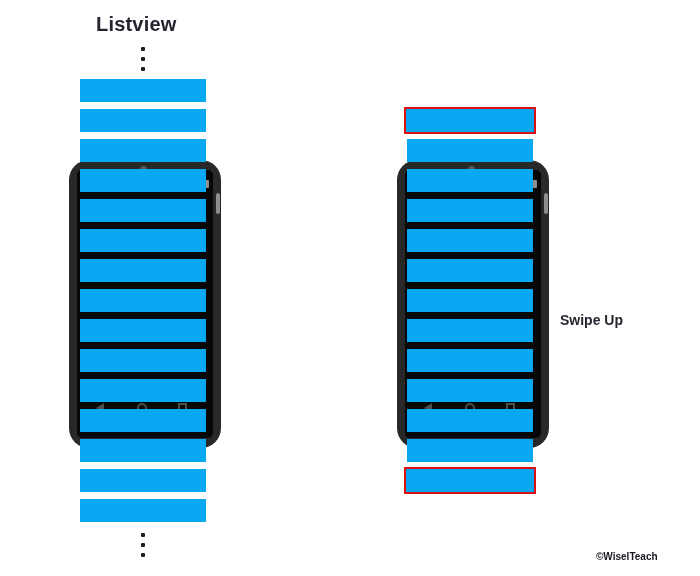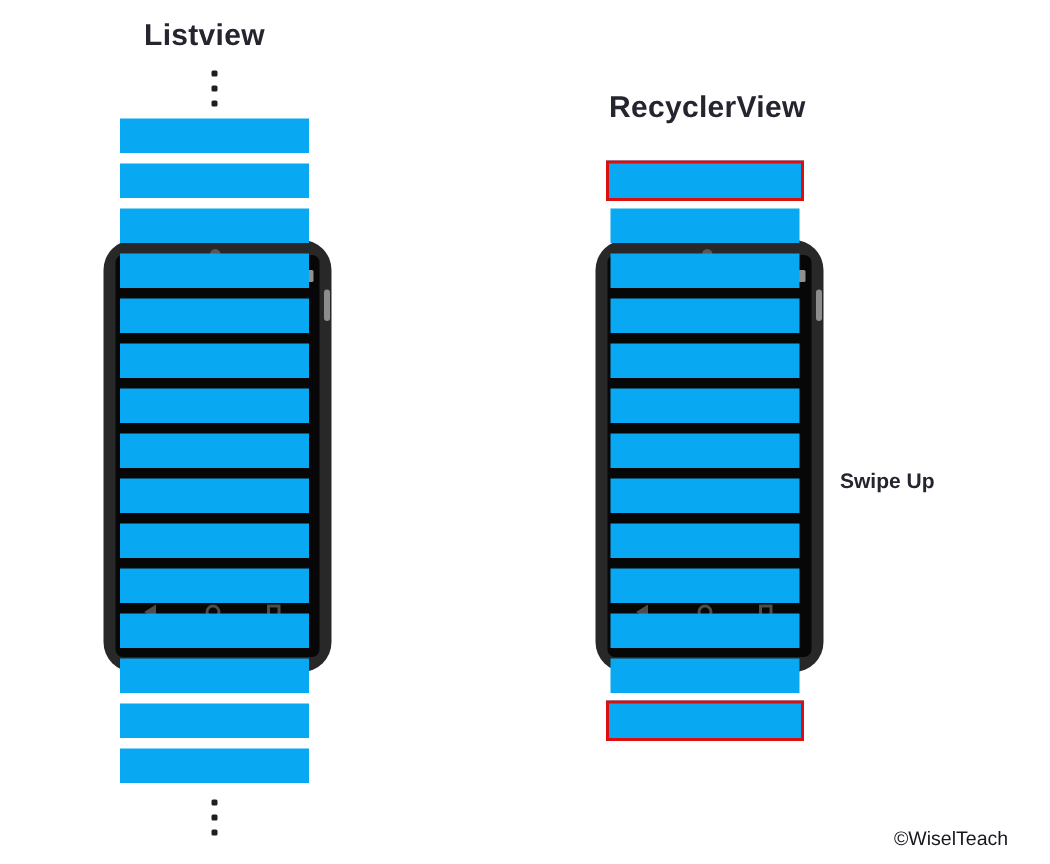--- a/index.html
+++ b/index.html
@@ -14,21 +14,21 @@
     letter-spacing:0.2px;white-space:nowrap;
   }
   #title-left{left:96px;top:13px;}
   #title-right{left:406px;top:61px;}
   .swipe-label{
     position:absolute;z-index:4;left:560px;top:312px;
     font-size:14px;font-weight:700;color:var(--heading);white-space:nowrap;
   }
   .watermark{
     position:absolute;z-index:4;left:596px;top:551px;
-    font-size:13px;font-weight:400;color:var(--watermark);white-space:nowrap;
+    font-size:10px;font-weight:700;color:var(--watermark);white-space:nowrap;
   }
   .phone{
     position:absolute;z-index:1;width:152px;height:288px;
     background:var(--phone);border-radius:20px;
   }
   #phone-left{left:69px;top:160px;}
   #phone-right{left:397px;top:160px;}
   .screen{
     position:absolute;left:8px;top:10px;width:136px;height:268px;
     background:var(--screen);border-radius:5px;
@@ -70,21 +70,20 @@
     background:var(--dot);
   }
 </style>
 </head>
 <body>
 
 <div class="canvas" id="canvas">
 
   <div class="col-title" id="title-left">Listview</div>
 
-  <div class="col-title" id="title-right">RecyclerView</div>
 
   <div class="phone" id="phone-left">
     <div class="screen"></div>
     <div class="camera"></div>
     <div class="status-glyph"></div>
     <div class="volume"></div>
     <div class="nav">
       <span class="nav-back"></span>
       <span class="nav-home"></span>
       <span class="nav-recent"></span>

